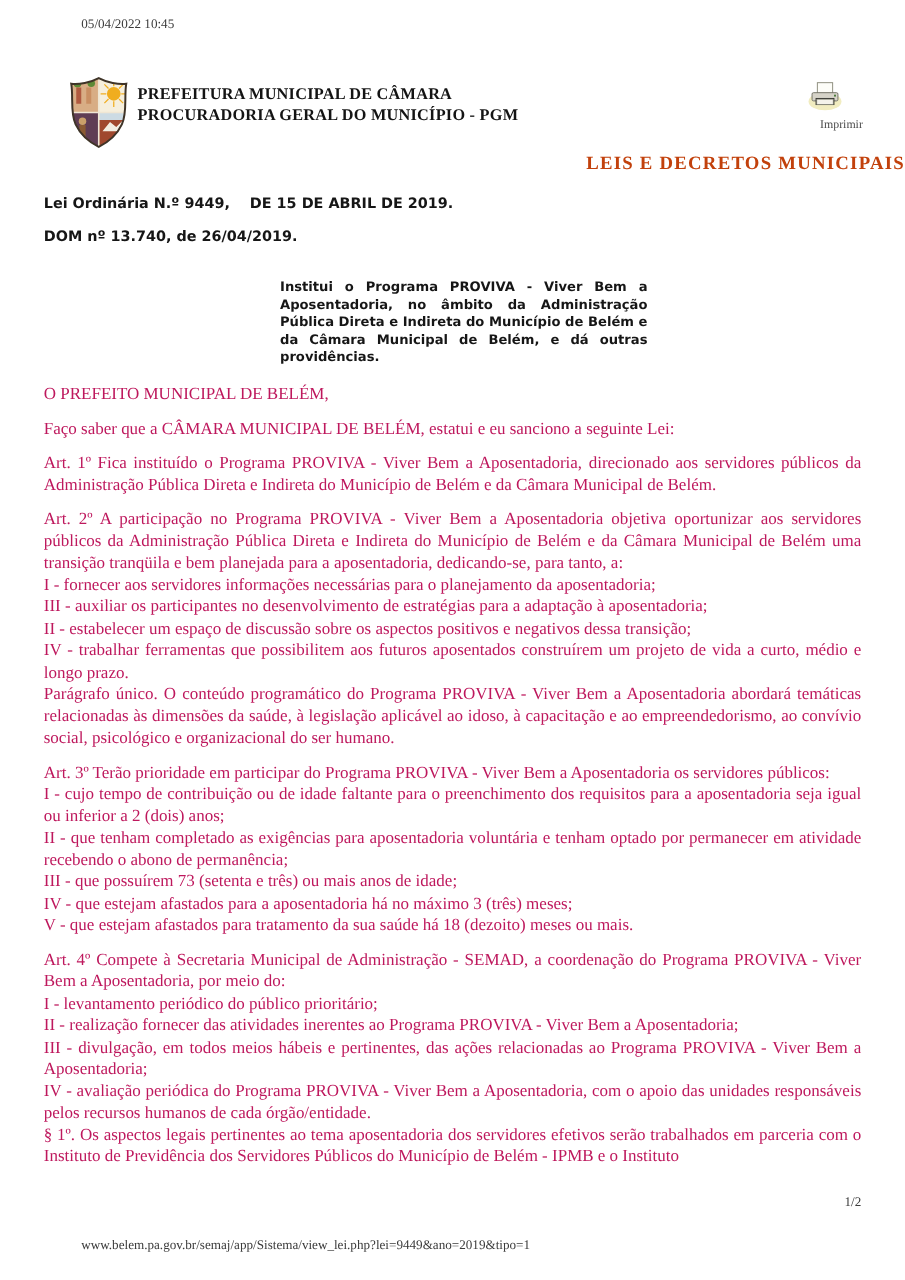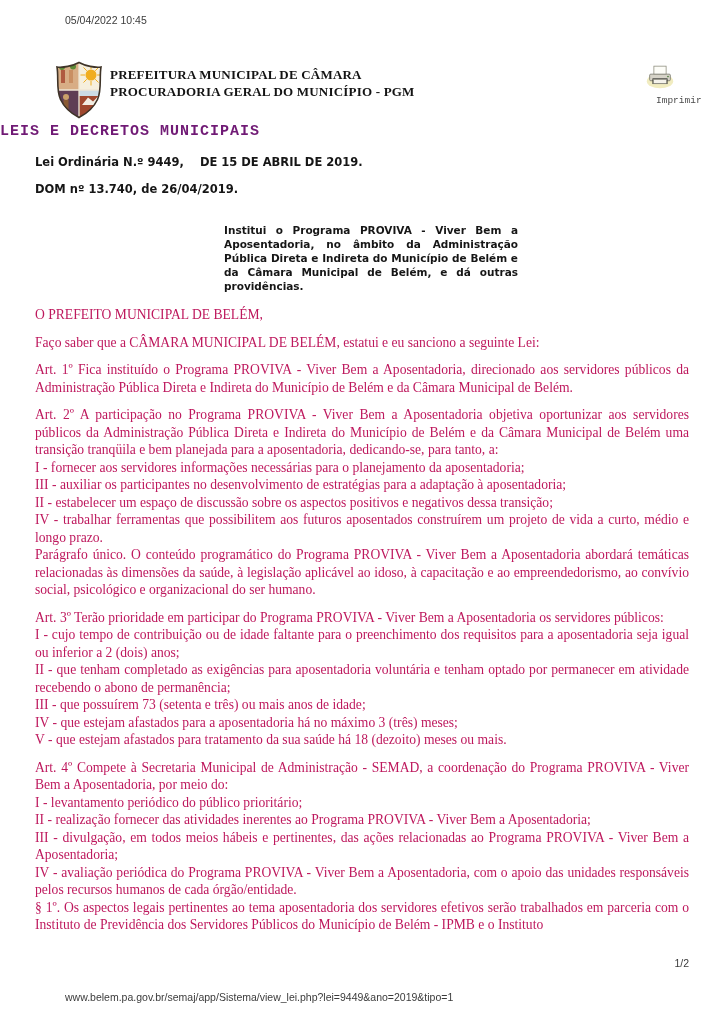--- a/index.html
+++ b/index.html
@@ -1,41 +1,41 @@
 <!DOCTYPE html>
 <html lang="pt"><head>
 <meta charset="utf-8">
 <style>
   html,body { margin:0; padding:0; background:#ffffff; }
   .page {
     position:relative; width:724px; height:1024px; background:#ffffff;
     overflow:hidden; font-family:"Liberation Serif", serif; color:#1b1b1b;
   }
   
-  .chrome { position:absolute; font-family:Liberation Sans, sans-serif; font-size:10.5px; color:#3b3b3b;padding-left:30px; }
+  .chrome { position:absolute; font-family:Liberation Serif, serif; font-size:10.5px; color:#3b3b3b;padding-left:30px; }
   .chrome-datetime { top:14px; left:35px; }
   .chrome-title { top:14px; left:0; right:0; text-align:center; }
   .chrome-url { top:991px; left:35px; }
   .chrome-page { top:957px; right:35px;text-align:right; }
 
   
   .logo { position:absolute; left:54px; top:61px; width:50px; height:58px; }
   .org {
     position:absolute; left:110px; top:67px;
     font-family:"Liberation Serif", serif; font-weight:bold;
     font-size:13px; line-height:16.5px; color:#141414; letter-spacing:.2px;
   }
   .print-action { position:absolute; left:636px; top:64px; width:48px; text-align:center; cursor:pointer; }
   .print-action svg { display:block; margin:0 auto; }
-  .print-label { font-family:Liberation Mono, monospace; font-size:9.5px; color:#4c4c4c;padding-left:20px; }
+  .print-label { font-family:Liberation Serif, serif; font-size:9.5px; color:#4c4c4c;padding-left:20px; }
 
   .section-title {
-    position:absolute; top:123px; left:0; right:0; text-align:left;
-    font-family:Liberation Mono, monospace; font-weight:bold; font-size:15px;
-    letter-spacing:1px; color:#701a75;
+    position:absolute; top:123px; left:0; right:0; text-align:right;
+    font-family:Liberation Serif, serif; font-weight:bold; font-size:15px;
+    letter-spacing:1px; color:#c2410c;
   }
 
   .law-title, .dom-line {
     position:absolute; left:35px;
     font-family:"DejaVu Sans", sans-serif; font-weight:bold; font-size:11.5px;
     color:#161616; white-space:pre-wrap;
   }
   .law-title { top:155px; }
   .dom-line  { top:182px; }
 

